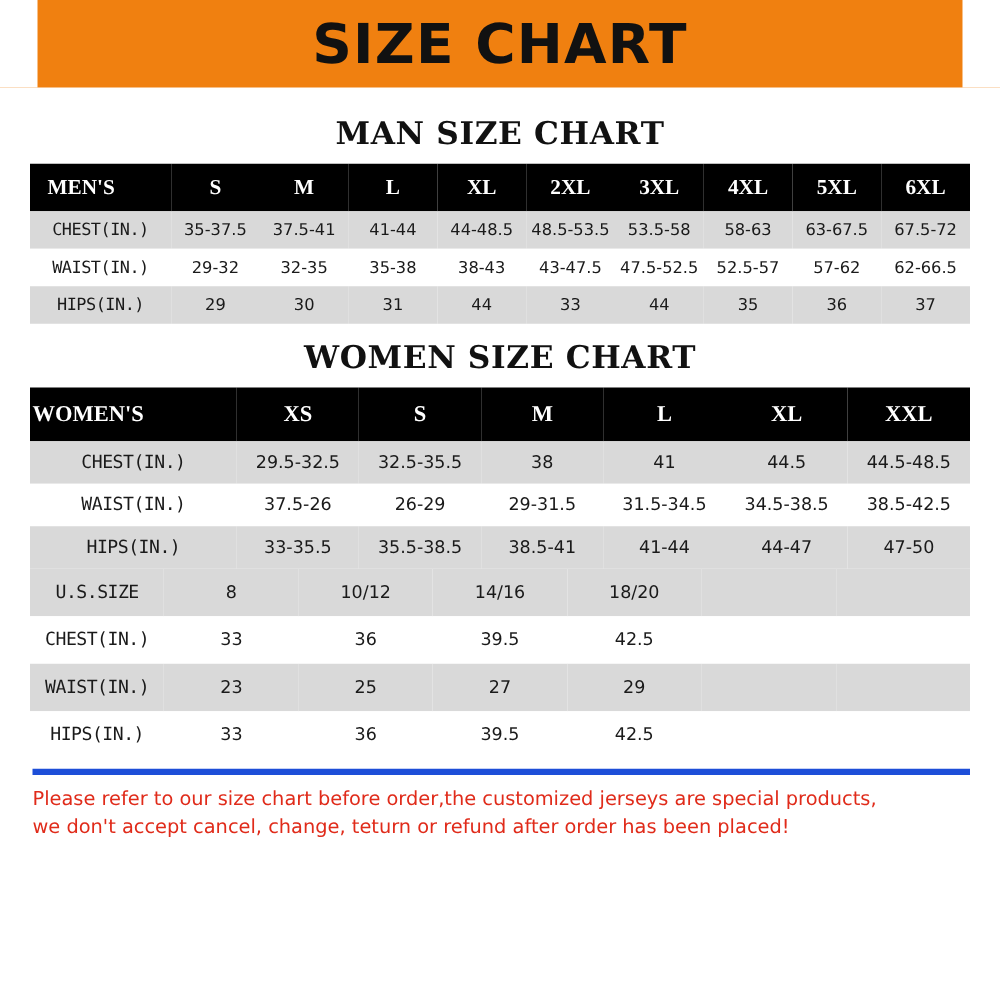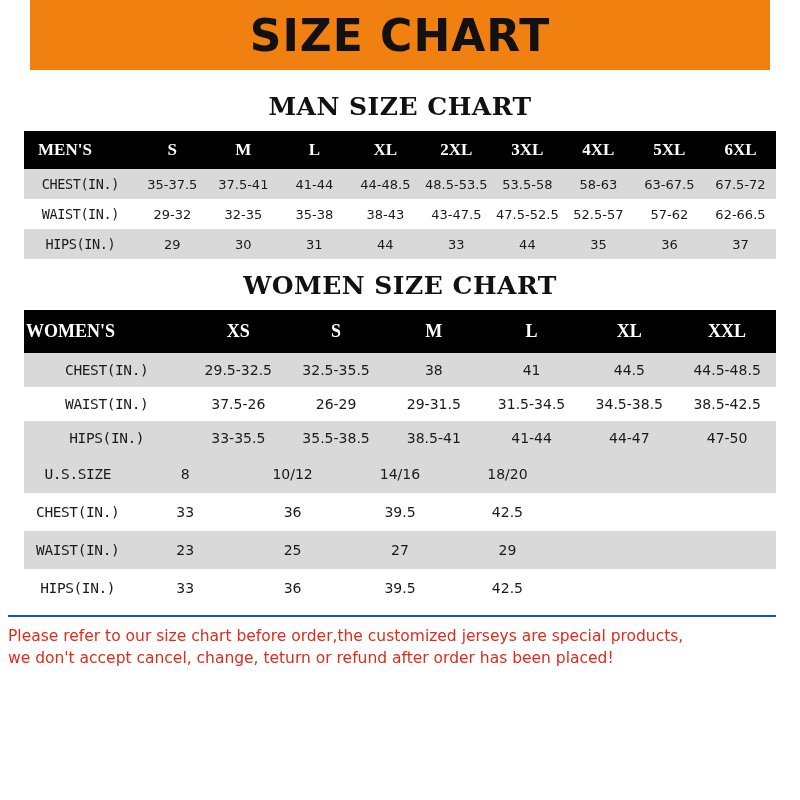--- a/index.html
+++ b/index.html
@@ -107,22 +107,22 @@
   #women-table tr.row td { font-size: 14px; padding: 9px 2px; }
   #women-table tr.row td.label { font-size: 14.5px; }
 
   #youth-table tr.head td { font-size: 18px; padding: 12px 2px; }
   #youth-table tr.row td { font-size: 14px; padding: 11px 2px; }
   #youth-table tr.row td.label { font-size: 14.5px; }
 
   
   .footer {
     flex: 0 0 auto;
-    border-top: 2px solid #1d4ed8;
-    margin: 8px 24px 0 8px;
+    border-top: 5px solid #1d4ed8;
+    margin: 8px 24px 0 26px;
     padding: 8px 0 10px 0;
   }
   .footer p {
     margin: 0;
     font-family: "DejaVu Sans", sans-serif;
     font-size: 15.5px;
     line-height: 1.45;
     color: #e02b1a;
     text-align: left;
   }

